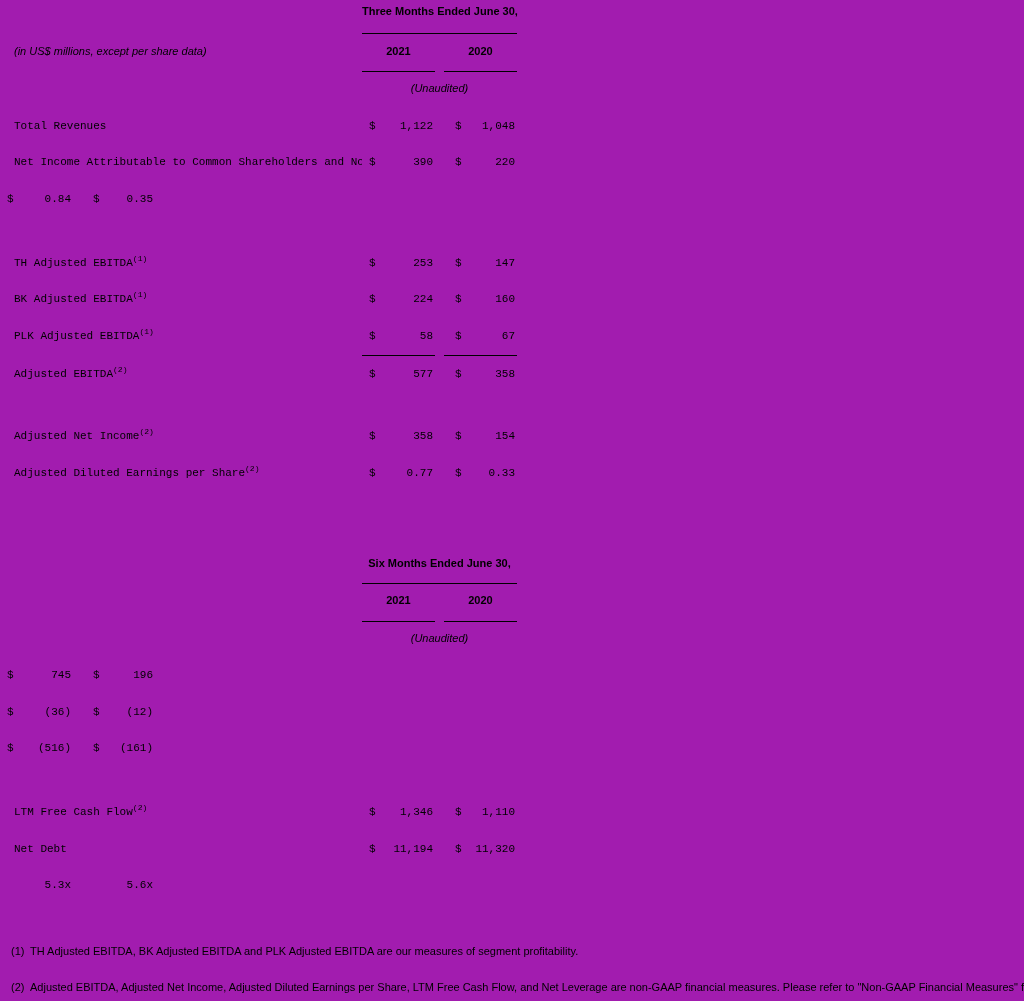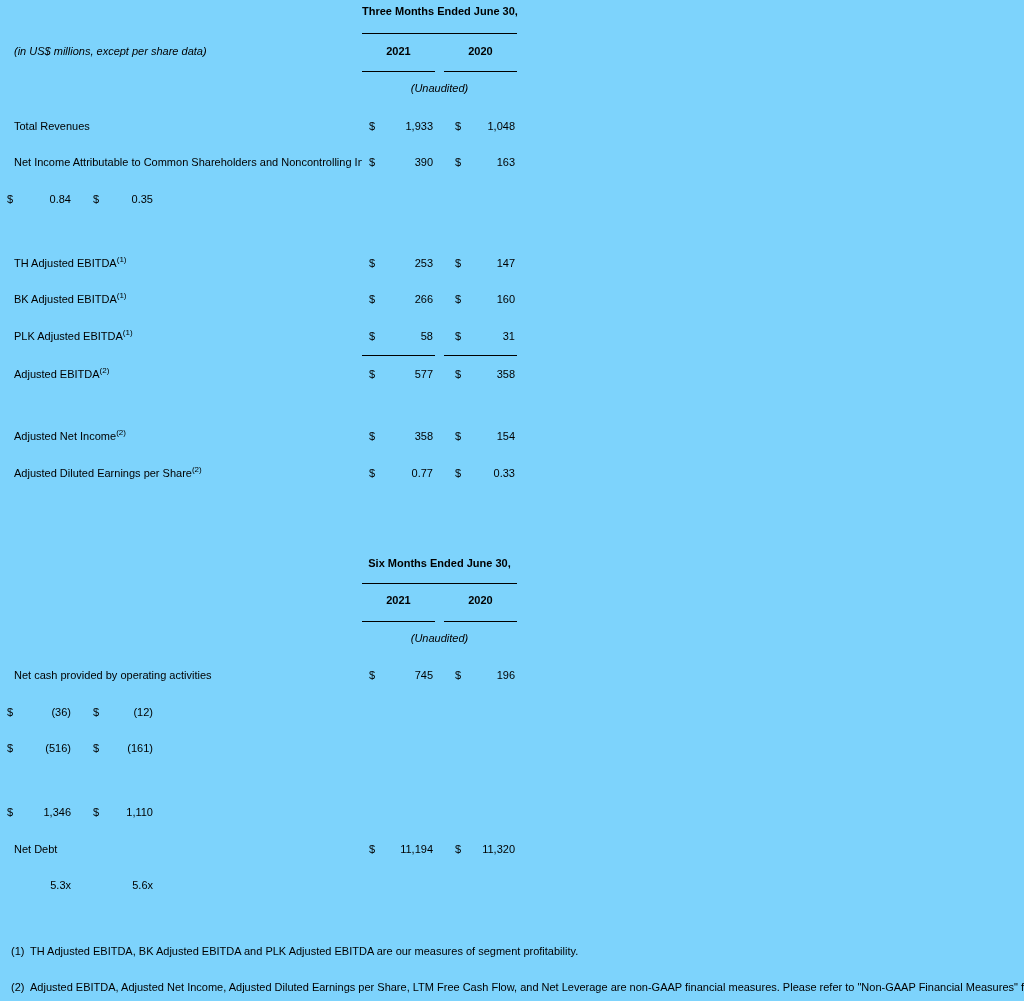--- a/index.html
+++ b/index.html
@@ -1,20 +1,20 @@
 <!DOCTYPE html>
 <html><head>
 <meta charset="utf-8">
 <style>
   html, body { margin: 0; padding: 0; background: #ffffff; }
   .sheet {
     position: relative;
     width: 1024px;
     height: 1001px;
-    background: #7dd3fc;
+    background: #a21caf;
     font-family: "Liberation Sans", sans-serif;
     font-size: 11px;
     color: #000000;
     overflow: hidden;
   }
   .abs { position: absolute; text-align: right; }
   .bold { font-weight: bold; }
   .ital { font-style: italic; }
   .center { text-align: center; }
   .nowrap { white-space: nowrap; }
@@ -45,20 +45,21 @@
 
   
   .row {
     position: absolute;
     left: 0;
     width: 517px;
     display: flex;
     align-items: flex-start;
     line-height: 14px;
     white-space: nowrap;
+    font-family: Liberation Mono, monospace;
   }
   .rlabel { flex: 1; padding-left: 14px; overflow: hidden; }
   .rlabel sup { font-size: 8px; line-height: 0; }
   .cell {
     display: flex;
     justify-content: space-between;
     box-sizing: border-box;
   }
   .c1 { width: 73px; padding-left: 7px;  padding-right: 2px; }
   .gapcol { width: 9px; }
@@ -87,39 +88,39 @@
   <div class="abs t1-y2 bold center">2020</div>
   <div class="abs t1-u1 hline"></div>
   <div class="abs t1-u2 hline"></div>
   <div class="abs t1-unaud ital center">(Unaudited)</div>
   <div class="abs units ital nowrap">(in US$ millions, except per share data)</div>
 
   <div class="row" style="top:119px">
     <div class="rlabel"><span>Total Revenues</span><sup></sup></div>
     <div class="cell c1">
         <span>$</span>
-        <span>1,933</span>
+        <span>1,122</span>
       </div>
     <div class="gapcol"></div>
     <div class="cell c2">
         <span>$</span>
         <span>1,048</span>
       </div>
   </div>
 
   <div class="row" style="top:155px">
     <div class="rlabel"><span>Net Income Attributable to Common Shareholders and Noncontrolling Interests</span><sup></sup></div>
     <div class="cell c1">
         <span>$</span>
         <span>390</span>
       </div>
     <div class="gapcol"></div>
     <div class="cell c2">
         <span>$</span>
-        <span>163</span>
+        <span>220</span>
       </div>
   </div>
 
   <div class="row" style="top:192px">
     <div class="cell c1">
         <span>$</span>
         <span>0.84</span>
       </div>
     <div class="gapcol"></div>
     <div class="cell c2">
@@ -138,39 +139,39 @@
     <div class="cell c2">
         <span>$</span>
         <span>147</span>
       </div>
   </div>
 
   <div class="row" style="top:292px">
     <div class="rlabel"><span>BK Adjusted EBITDA</span><sup>(1)</sup></div>
     <div class="cell c1">
         <span>$</span>
-        <span>266</span>
+        <span>224</span>
       </div>
     <div class="gapcol"></div>
     <div class="cell c2">
         <span>$</span>
         <span>160</span>
       </div>
   </div>
 
   <div class="row" style="top:329px">
     <div class="rlabel"><span>PLK Adjusted EBITDA</span><sup>(1)</sup></div>
     <div class="cell c1">
         <span>$</span>
         <span>58</span>
       </div>
     <div class="gapcol"></div>
     <div class="cell c2">
         <span>$</span>
-        <span>31</span>
+        <span>67</span>
       </div>
   </div>
 
   <div class="abs t1-s1 hline"></div>
   <div class="abs t1-s2 hline"></div>
 
   <div class="row" style="top:367px">
     <div class="rlabel"><span>Adjusted EBITDA</span><sup>(2)</sup></div>
     <div class="cell c1">
         <span>$</span>
@@ -211,21 +212,20 @@
 
   <div class="abs t2-title bold center nowrap">Six Months Ended June 30,</div>
   <div class="abs t2-hr hline"></div>
   <div class="abs t2-y1 bold center">2021</div>
   <div class="abs t2-y2 bold center">2020</div>
   <div class="abs t2-u1 hline"></div>
   <div class="abs t2-u2 hline"></div>
   <div class="abs t2-unaud ital center">(Unaudited)</div>
 
   <div class="row" style="top:668px">
-    <div class="rlabel"><span>Net cash provided by operating activities</span><sup></sup></div>
     <div class="cell c1">
         <span>$</span>
         <span>745</span>
       </div>
     <div class="gapcol"></div>
     <div class="cell c2">
         <span>$</span>
         <span>196</span>
       </div>
   </div>
@@ -248,20 +248,21 @@
         <span>(516)</span>
       </div>
     <div class="gapcol"></div>
     <div class="cell c2">
         <span>$</span>
         <span>(161)</span>
       </div>
   </div>
 
   <div class="row" style="top:805px">
+    <div class="rlabel"><span>LTM Free Cash Flow</span><sup>(2)</sup></div>
     <div class="cell c1">
         <span>$</span>
         <span>1,346</span>
       </div>
     <div class="gapcol"></div>
     <div class="cell c2">
         <span>$</span>
         <span>1,110</span>
       </div>
   </div>

